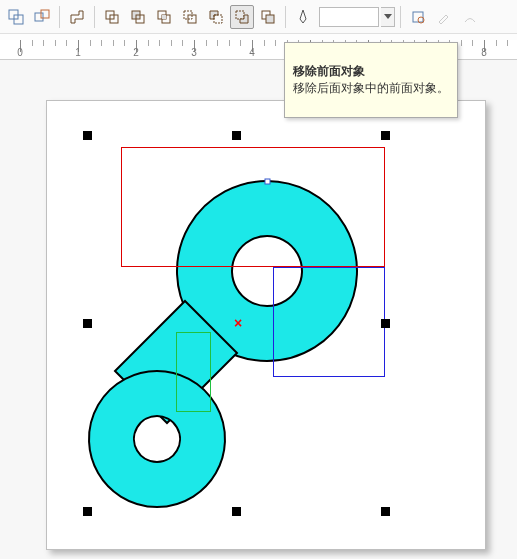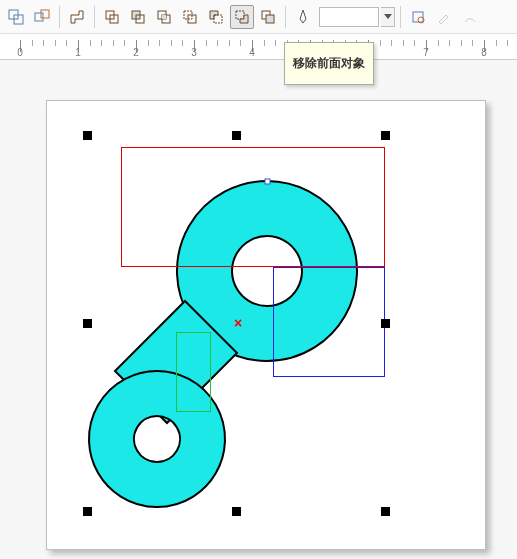--- a/index.html
+++ b/index.html
@@ -55,21 +55,21 @@
     display:flex;align-items:center;justify-content:center;
     background:#f3f3f3;
     cursor:pointer;
   }
   .tooltip {
     position: absolute;
     top: 42px;
     left: 284px;
     background: #ffffe8;
     border: 1px solid #aaa;
-    padding: 12px 8px;
+    padding: 20px 8px;
     box-shadow: 2px 2px 4px rgba(0,0,0,0.2);
     z-index: 50;
     font-size: 12px;
     line-height: 1.4;
   }
   .tooltip .ttl { font-weight: bold; }
   .ruler {
     position: relative;
     height: 20px;
     background: #fff;
@@ -221,20 +221,21 @@
   </div>
   <div class="tbtn disabled">
     <svg width="16" height="16">
         <path d="M3 13 Q8 6 13 13" fill="none" stroke="#888"></path>
       </svg>
   </div>
 </div>
 
 <div class="tooltip">
   <div class="ttl">移除前面对象</div>
+  <div>移除后面对象中的前面对象。</div>
 </div>
 
 <div class="ruler" id="ruler">
     <div class="tick major" style="left: 20px;"></div>
     <div class="lbl" style="left: 20px;">0</div>
     <div class="tick" style="left: 31.6px;"></div>
     <div class="tick" style="left: 43.2px;"></div>
     <div class="tick" style="left: 54.8px;"></div>
     <div class="tick" style="left: 66.4px;"></div>
     <div class="tick major" style="left: 78px;"></div>

